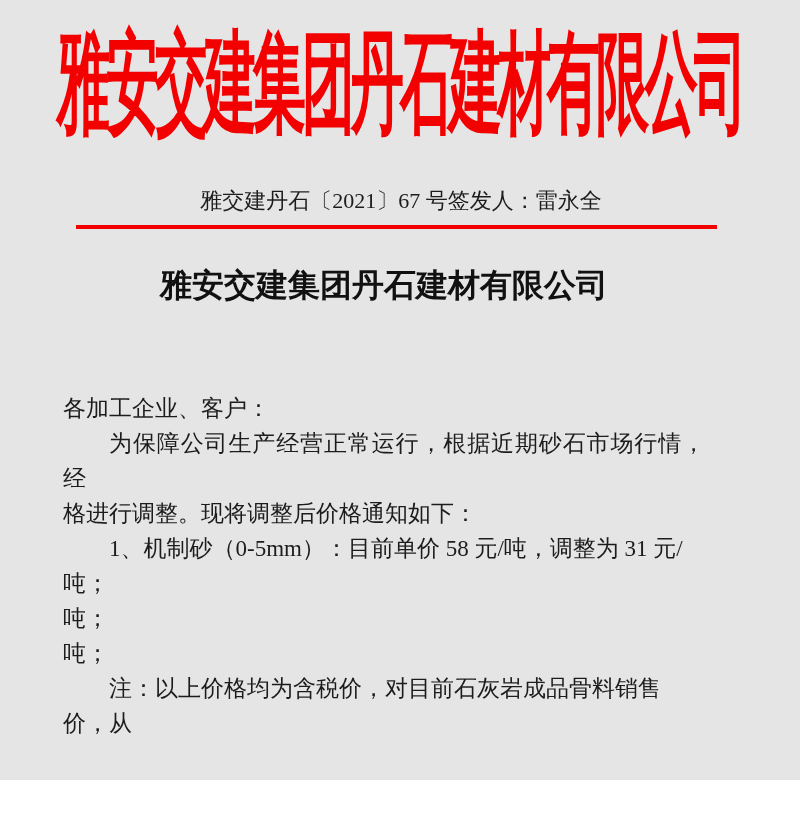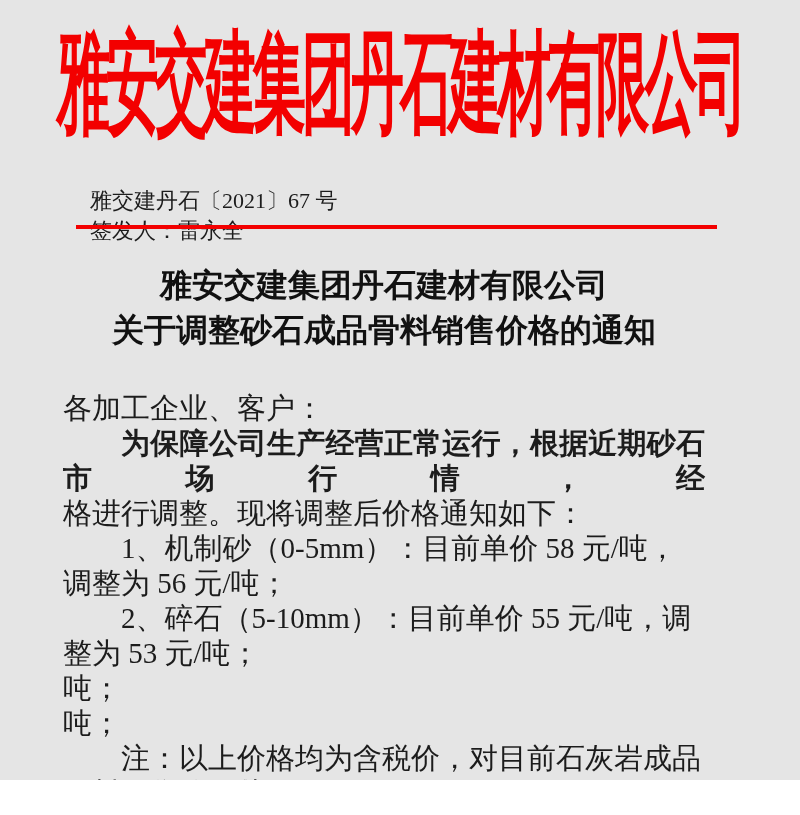--- a/index.html
+++ b/index.html
@@ -30,21 +30,20 @@
   
   .docinfo-row {
     position: absolute;
     top: 186px;
     left: 90px;
     right: 88px;
     display: flex;
     justify-content: center;
     font-size: 22px;
     white-space: nowrap;
-    flex-direction: column;
   }
   
   .red-rule {
     position: absolute;
     top: 225px;
     left: 76px;
     width: 641px;
     height: 4px;
     background: var(--accent-red, #f30000);
   }
@@ -59,50 +58,48 @@
     font-weight: bold;
     line-height: 45px;
     color: #111111;
   }
   
   .doc-body {
     position: absolute;
     top: 391px;
     left: 63px;
     width: 642px;
-    font-size: 29px;
+    font-size: 23px;
     line-height: 35px;
   }
   .bl { min-height: 35px; }
   .ind { text-indent: 2em; }
-  .j { text-align: justify; text-align-last: justify; font-weight: bold; }
+  .j { text-align: justify; text-align-last: justify; }
 </style>
 </head>
 <body>
 
 <div class="page">
 
   <div class="letterhead-title">雅安交建集团丹石建材有限公司</div>
 
   <div class="docinfo-row">
     <span>雅交建丹石〔2021〕67 号</span>
     <span>签发人：雷永全</span>
   </div>
 
   <div class="red-rule"></div>
 
   <div class="doc-title">
     <div>雅安交建集团丹石建材有限公司</div>
-    <div>关于调整砂石成品骨料销售价格的通知</div>
   </div>
 
   <div class="doc-body">
     <div class="bl">各加工企业、客户：</div>
     <div class="bl ind j">为保障公司生产经营正常运行，根据近期砂石市场行情，经</div>
     <div class="bl">格进行调整。现将调整后价格通知如下：</div>
-    <div class="bl ind">1、机制砂（0-5mm）：目前单价 58 元/吨，调整为 56 元/吨；</div>
-    <div class="bl ind">2、碎石（5-10mm）：目前单价 55 元/吨，调整为 53 元/吨；</div>
+    <div class="bl ind">1、机制砂（0-5mm）：目前单价 58 元/吨，调整为 31 元/吨；</div>
     <div class="bl">吨；</div>
     <div class="bl">吨；</div>
     <div class="bl ind">注：以上价格均为含税价，对目前石灰岩成品骨料销售价，从</div>
   </div>
 
 </div>
 
 </body></html>

